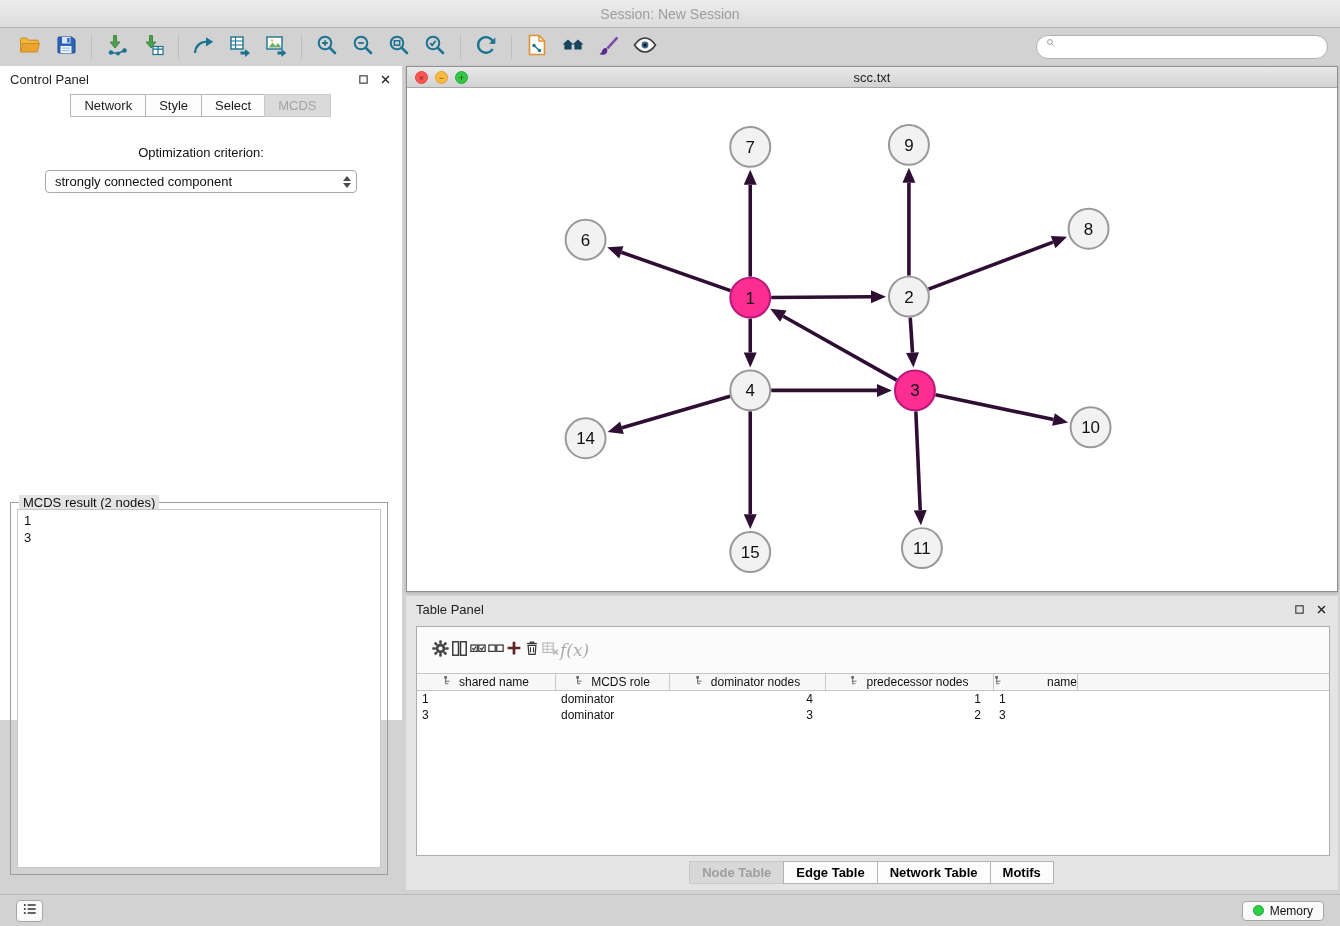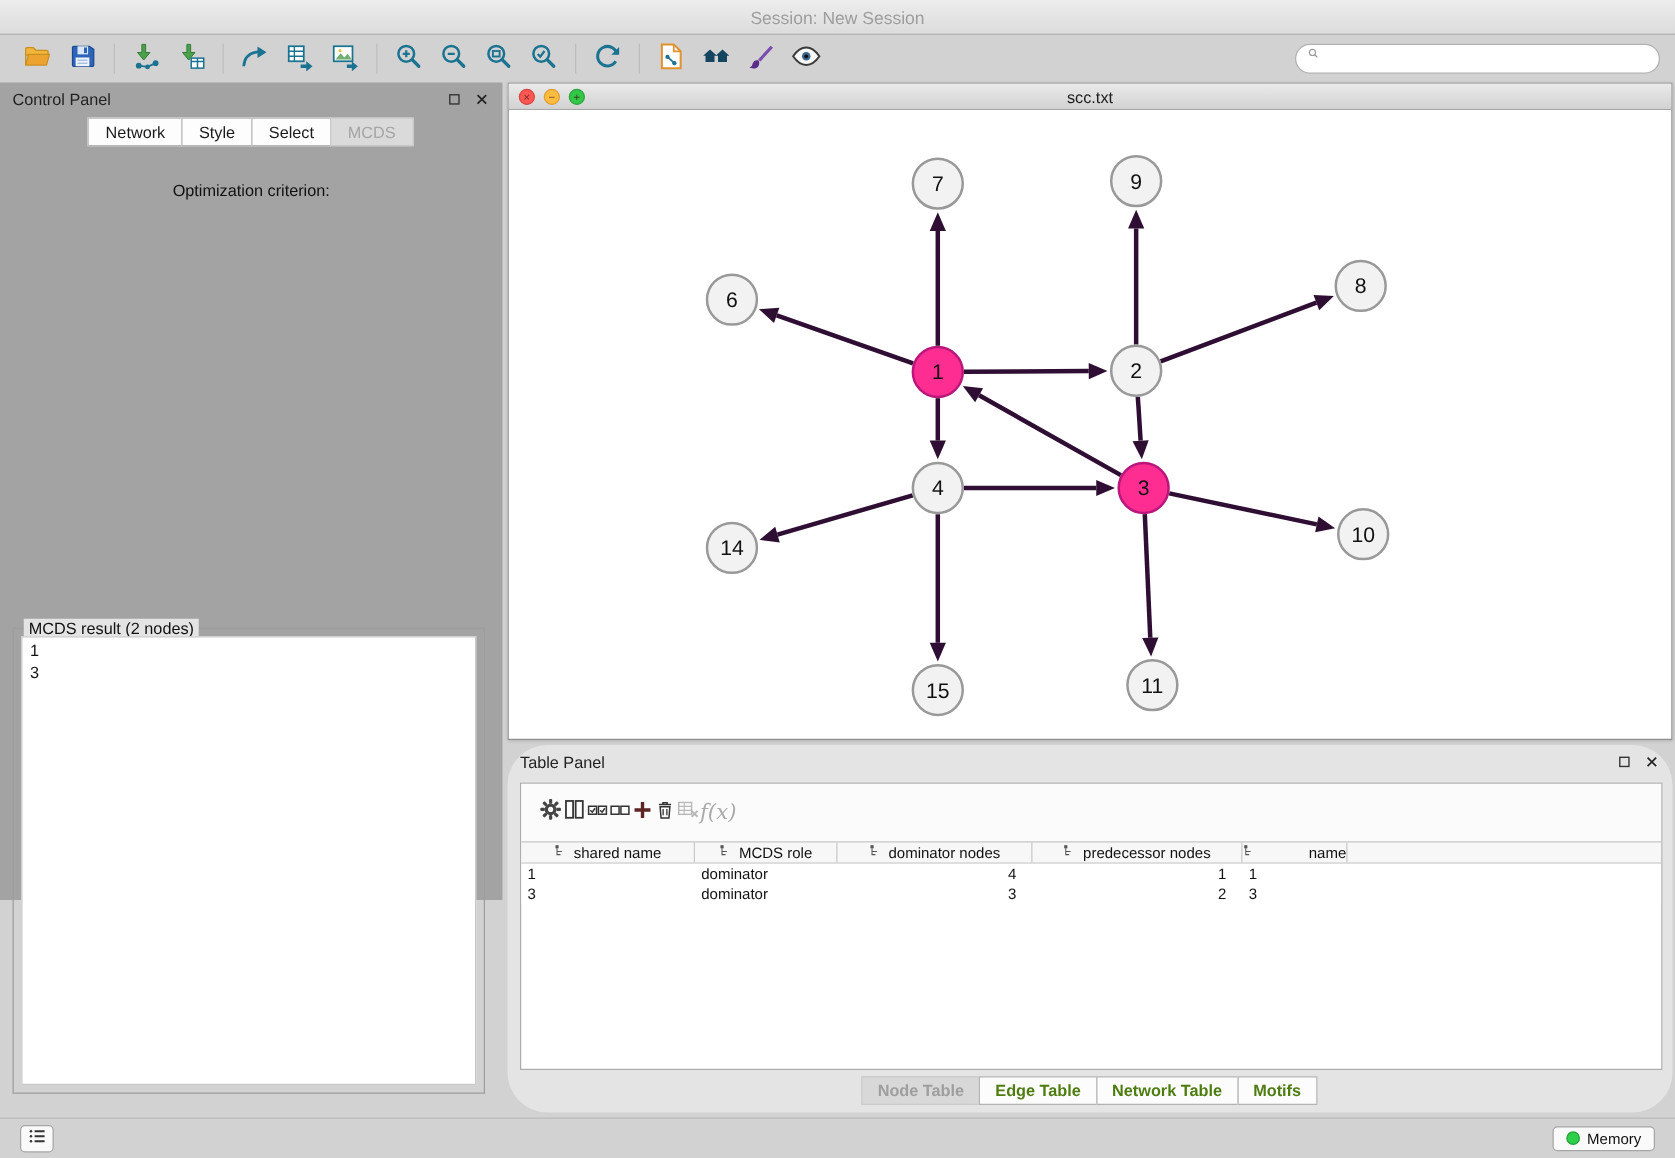--- a/index.html
+++ b/index.html
@@ -17,21 +17,21 @@
   .toolbar { height:38px; display:flex; align-items:center; padding:0 12px; }
   .tb-btn { width:36px; height:32px; display:grid; place-items:center; cursor:default; }
   .tb-sep { width:1px; height:24px; background:#bdbdbd; margin:0 7px; }
   .search { margin-left:auto; width:292px; height:24px; background:#fff;
     border:1px solid #b2b2b2; border-radius:12px; display:flex; align-items:center;
     padding:0 9px; gap:5px; }
   .search input { border:none; outline:none; flex:1; font-size:13px; font-family:inherit; background:transparent; }
   
   .workspace { position:absolute; top:66px; left:0; right:0; bottom:32px; }
   
-  .control-panel { position:absolute; left:0; top:0; width:402px; height:654px; background:#a3a3a3; }
+  .control-panel { position:absolute; left:0; top:0; width:402px; height:654px; background:#ffffff; }
   .panel-header { height:26px; display:flex; align-items:center; padding:0 10px; font-size:13px; color:#222; }
   .panel-header .hdr-icons { margin-left:auto; display:flex; gap:9px; align-items:center; }
   .hdr-ic { display:grid; place-items:center; width:13px; height:13px; cursor:default; }
   .cp-tabs { display:flex; justify-content:center; margin-top:2px; }
   .cp-tab { padding:3px 13px; font-size:13px; background:#fdfdfd; border:1px solid #b7b7b7;
     margin-left:-1px; color:#1b1b1b; cursor:default; }
   .cp-tab.active { background:#dadada; color:#a5a5a5; border-color:#c9c9c9; }
   .opt-label { margin-top:28px; text-align:center; font-size:13px; color:#111; }
   .select-box { margin:10px auto 0; width:312px; height:23px; background:#fff;
     border:1px solid #a9a9a9; border-radius:4px; display:flex; align-items:center;
@@ -54,35 +54,35 @@
     position:relative; text-align:center; font-size:13px; line-height:21px; color:#1d1d1d; }
   .lights { position:absolute; left:8px; top:4px; display:flex; gap:7px; }
   .light { width:13px; height:13px; border-radius:50%; font-size:9px; line-height:12px; text-align:center;
     color:rgba(60,20,10,.75); cursor:default; }
   .light.red   { background:#fc5753; border:1px solid #d94340; }
   .light.yellow{ background:#fdbc40; border:1px solid #dd9e33; }
   .light.green { background:#33c748; border:1px solid #29a63c; }
   .nw-canvas { position:absolute; top:22px; left:0; right:0; bottom:0; }
   .nw-canvas svg { display:block; width:100%; height:100%; }
   
-  .table-panel { position:absolute; left:406px; top:530px; width:932px; height:294px; background:#e4e4e4;border-radius:32px; }
+  .table-panel { position:absolute; left:406px; top:530px; width:932px; height:294px; background:#e4e4e4; }
   .table-box { position:absolute; left:10px; right:8px; top:30px; height:230px; background:#fff; border:1px solid #adadad; overflow:hidden; }
   .tp-toolbar { height:46px; display:flex; align-items:center; padding:0 6px 0 14px; background:#fbfbfb; }
   .tp-tool { display:grid; place-items:center; cursor:default; }
   .tp-fx { font-family:"DejaVu Serif", serif; font-style:italic; font-size:17px; color:#aaaaaa; }
   .thead { display:flex; border-top:1px solid #c6c6c6; border-bottom:1px solid #c6c6c6; background:#f7f7f7; height:18px; }
   .th { display:flex; align-items:center; justify-content:center; gap:5px; font-size:12px; color:#111;
     border-right:1px solid #c9c9c9; cursor:default; }
   .trow { display:flex; height:16px; background:#fff; }
   .td { font-size:12px; color:#111; line-height:16px; overflow:hidden; white-space:nowrap; }
   .td.left { padding-left:5px; text-align:left; }
   .td.right { padding-right:13px; text-align:right; }
   .tp-tabs { position:absolute; bottom:6px; left:0; right:0; display:flex; justify-content:center; }
   .tp-tab { padding:3px 12px; font-size:13px; font-weight:600; background:#fcfcfc;
-    border:1px solid #b3b3b3; margin-left:-1px; color:#4d7c0f; cursor:default; }
+    border:1px solid #b3b3b3; margin-left:-1px; color:#000000; cursor:default; }
   .tp-tab.active { background:#d8d8d8; color:#9e9e9e; border-color:#cacaca; }
   
   .statusbar { position:absolute; bottom:0; left:0; right:0; height:32px; background:#d2d2d2;
     border-top:1px solid #bababa; display:flex; align-items:center; padding:0 16px; }
   .status-btn { width:27px; height:22px; border:1px solid #a6a6a6; border-radius:4px; background:#fafafa;
     display:grid; place-items:center; cursor:default; }
   .memory-btn { margin-left:auto; display:flex; align-items:center; gap:6px; border:1px solid #a6a6a6;
     border-radius:4px; background:#fafafa; padding:2px 10px; font-size:12px; color:#111; cursor:default; }
   .memory-dot { width:11px; height:11px; border-radius:50%; background:#2fd049; border:1px solid #22a338; }
 </style>
@@ -240,20 +240,27 @@
           </span>
       </span>
     </div>
     <div class="cp-tabs" id="cp-tabs">
         <div class="cp-tab">Network</div>
         <div class="cp-tab">Style</div>
         <div class="cp-tab">Select</div>
         <div class="cp-tab active">MCDS</div>
       </div>
     <div class="opt-label">Optimization criterion:</div>
+    <div class="select-box">
+      <span>strongly connected component</span>
+      <span class="chev">
+          <i class="up"></i>
+          <i class="dn"></i>
+        </span>
+    </div>
     <div class="result-group">
       <span class="result-legend">MCDS result (2 nodes)</span>
       <div class="result-inner" id="result-lines">
           <div>1</div>
           <div>3</div>
         </div>
     </div>
   </div>
 
   <div class="net-window">

